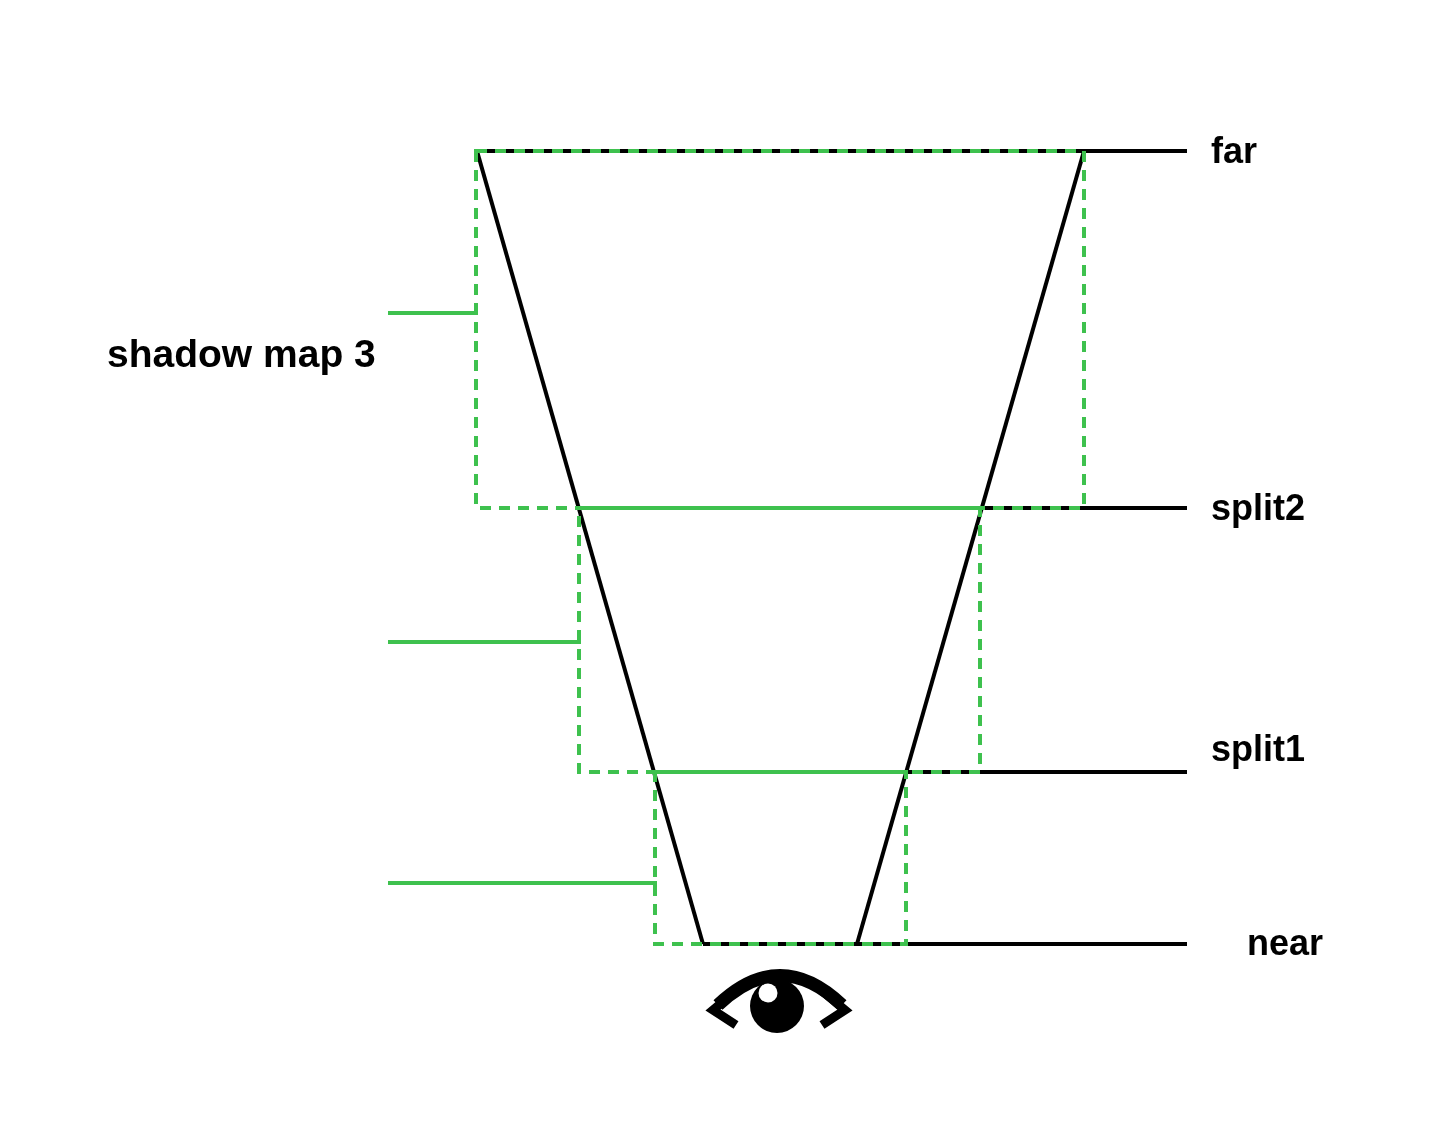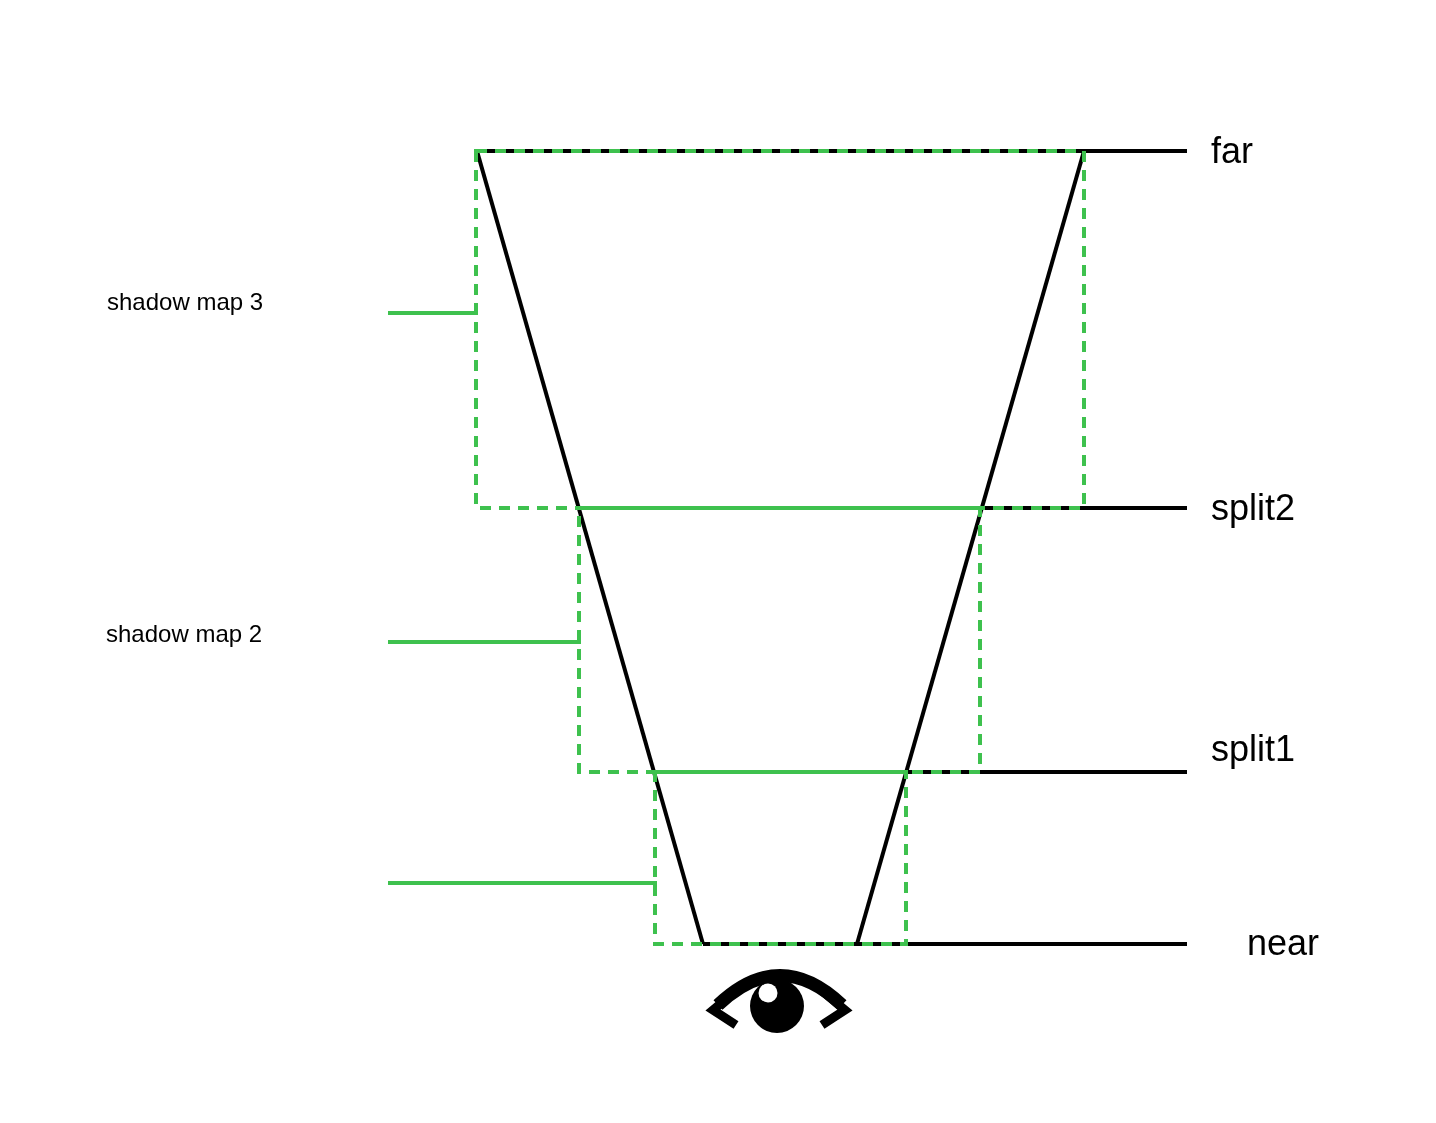--- a/index.html
+++ b/index.html
@@ -17,27 +17,27 @@
     background: #ffffff;
     font-family: "Liberation Sans", sans-serif;
   }
   .stage svg.geometry {
     position: absolute;
     left: 0;
     top: 0;
   }
   .lbl {
     position: absolute;
-    font-weight: normal;
+    font-weight: bold;
     color: #000000;
     white-space: nowrap;
     line-height: 1;
     user-select: none;
   }
-  .lbl-left  { font-size: 24px; }
+  .lbl-left  { font-size: 39px; margin-top: 44px; }
   .lbl-right { font-size: 36px; }
   
   .k { stroke: #000000; stroke-width: 4; fill: none; }
   .g { stroke: #3ec14e; stroke-width: 4; fill: none; }
   .gdash { stroke-dasharray: 11 8; }
 </style>
 </head>
 <body>
 
 <div class="stage">
@@ -65,20 +65,19 @@
     <g>
       <path d="M 718,1005 Q 780,946 842,1005" fill="none" stroke="#000000" stroke-width="13"></path>
       <polyline points="737,990 713,1010 736,1025" fill="none" stroke="#000000" stroke-width="9" stroke-linejoin="miter"></polyline>
       <polyline points="821,990 845,1010 822,1025" fill="none" stroke="#000000" stroke-width="9" stroke-linejoin="miter"></polyline>
       <circle cx="777" cy="1006" r="27" fill="#000000"></circle>
       <circle cx="768" cy="993" r="9.5" fill="#ffffff"></circle>
     </g>
   </svg>
 
   <div class="lbl lbl-left" style="left:107px; top:290px;">shadow map 3</div>
-  <div class="lbl lbl-left" style="left:106px; top:622px;">shadow map 2</div>
 
   <div class="lbl lbl-right" style="left:1211px; top:133px;">far</div>
   <div class="lbl lbl-right" style="left:1211px; top:490px;">split2</div>
   <div class="lbl lbl-right" style="left:1211px; top:731px;">split1</div>
   <div class="lbl lbl-right" style="left:1247px; top:925px;">near</div>
 
 </div>
 
 </body></html>

